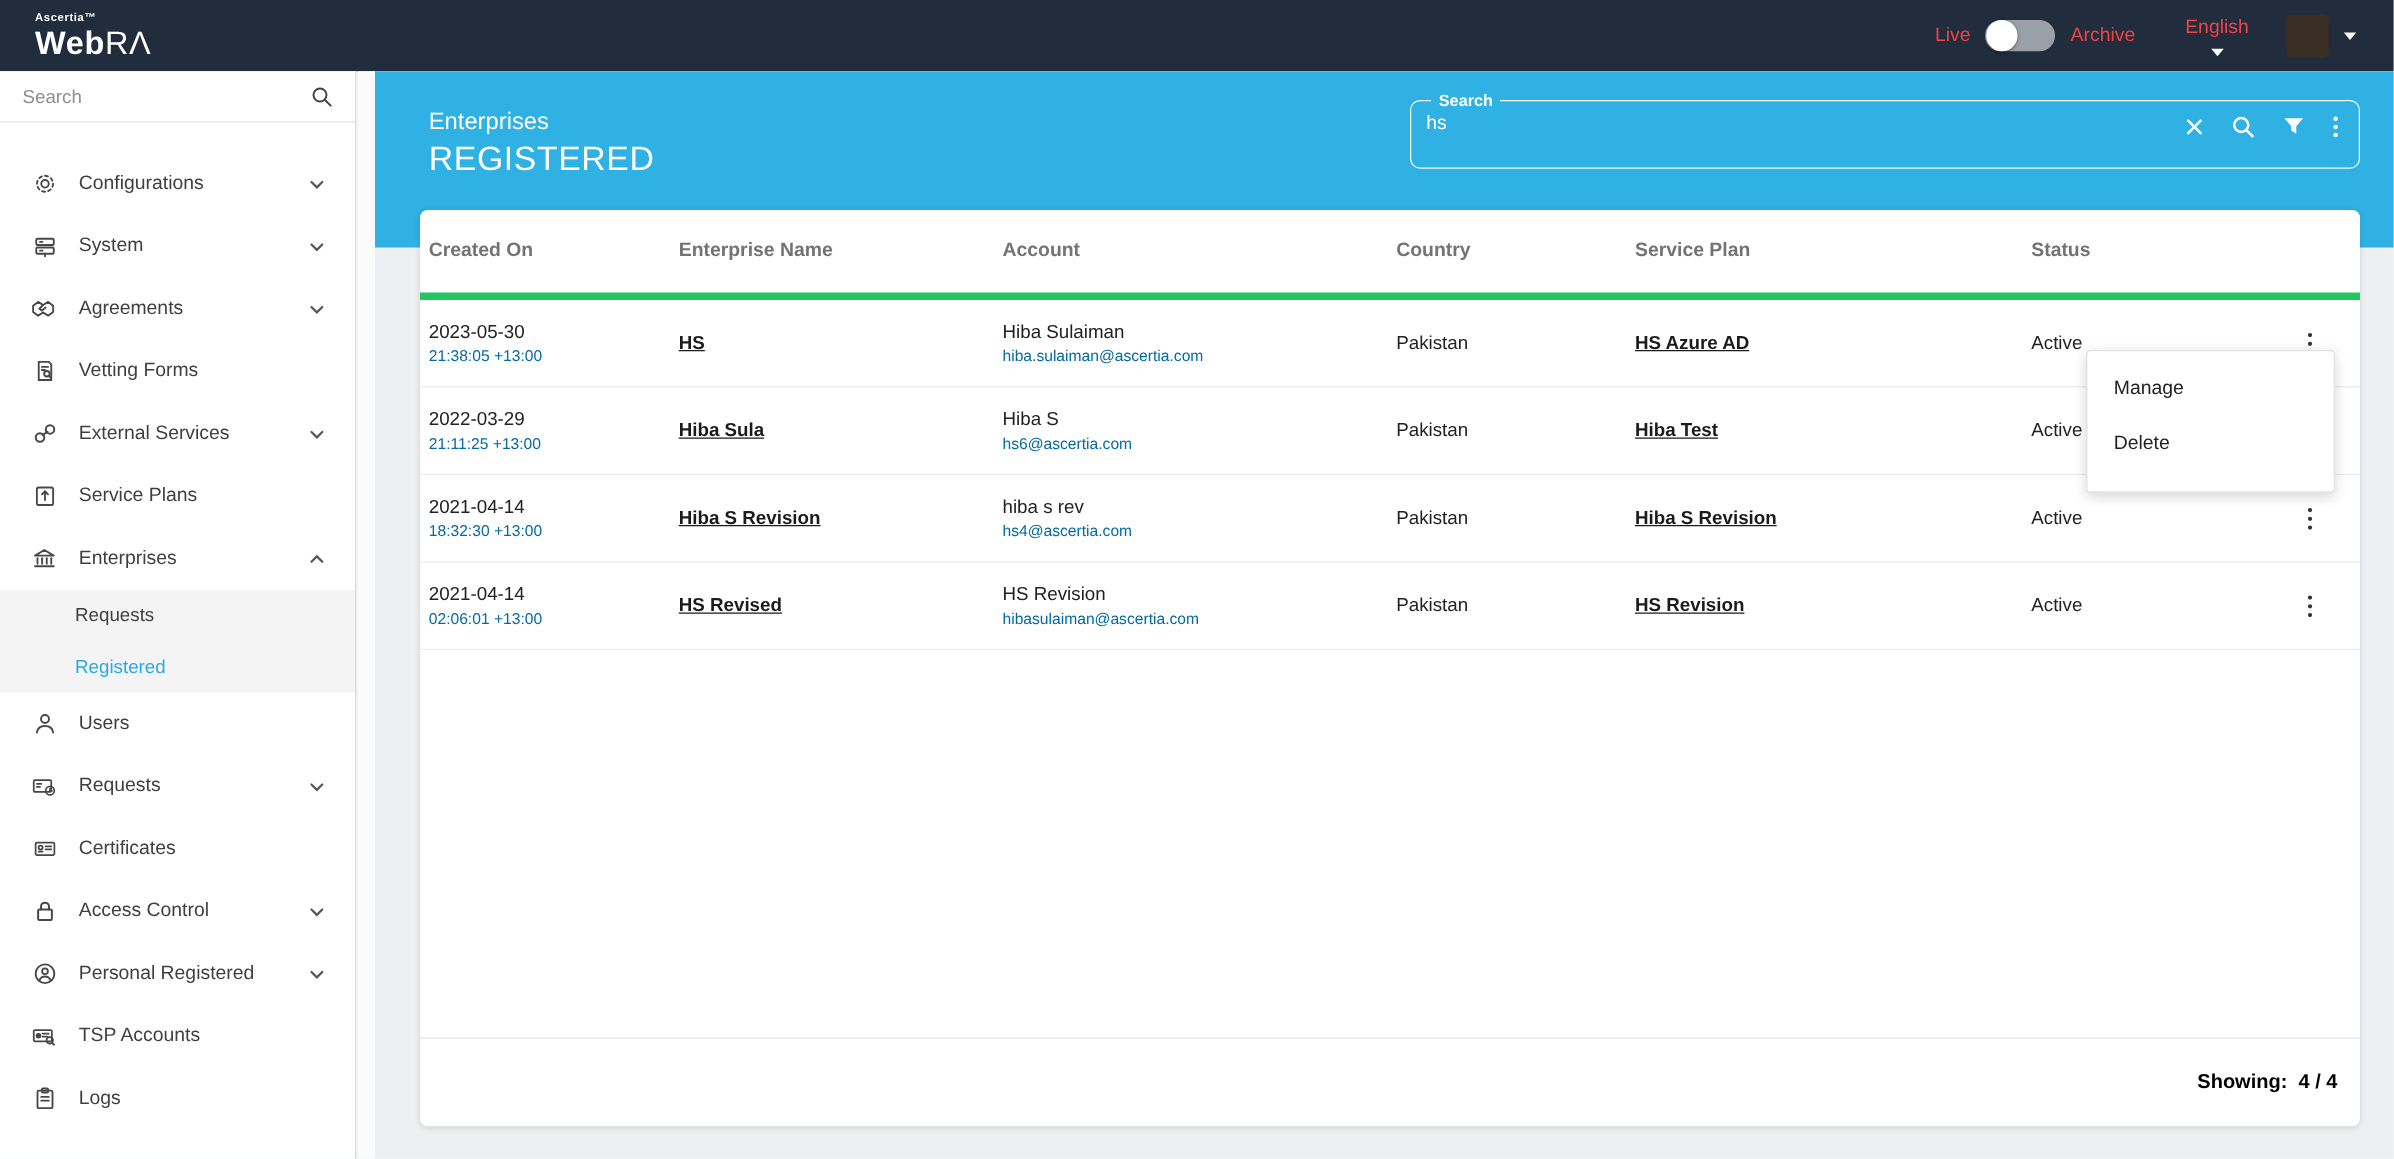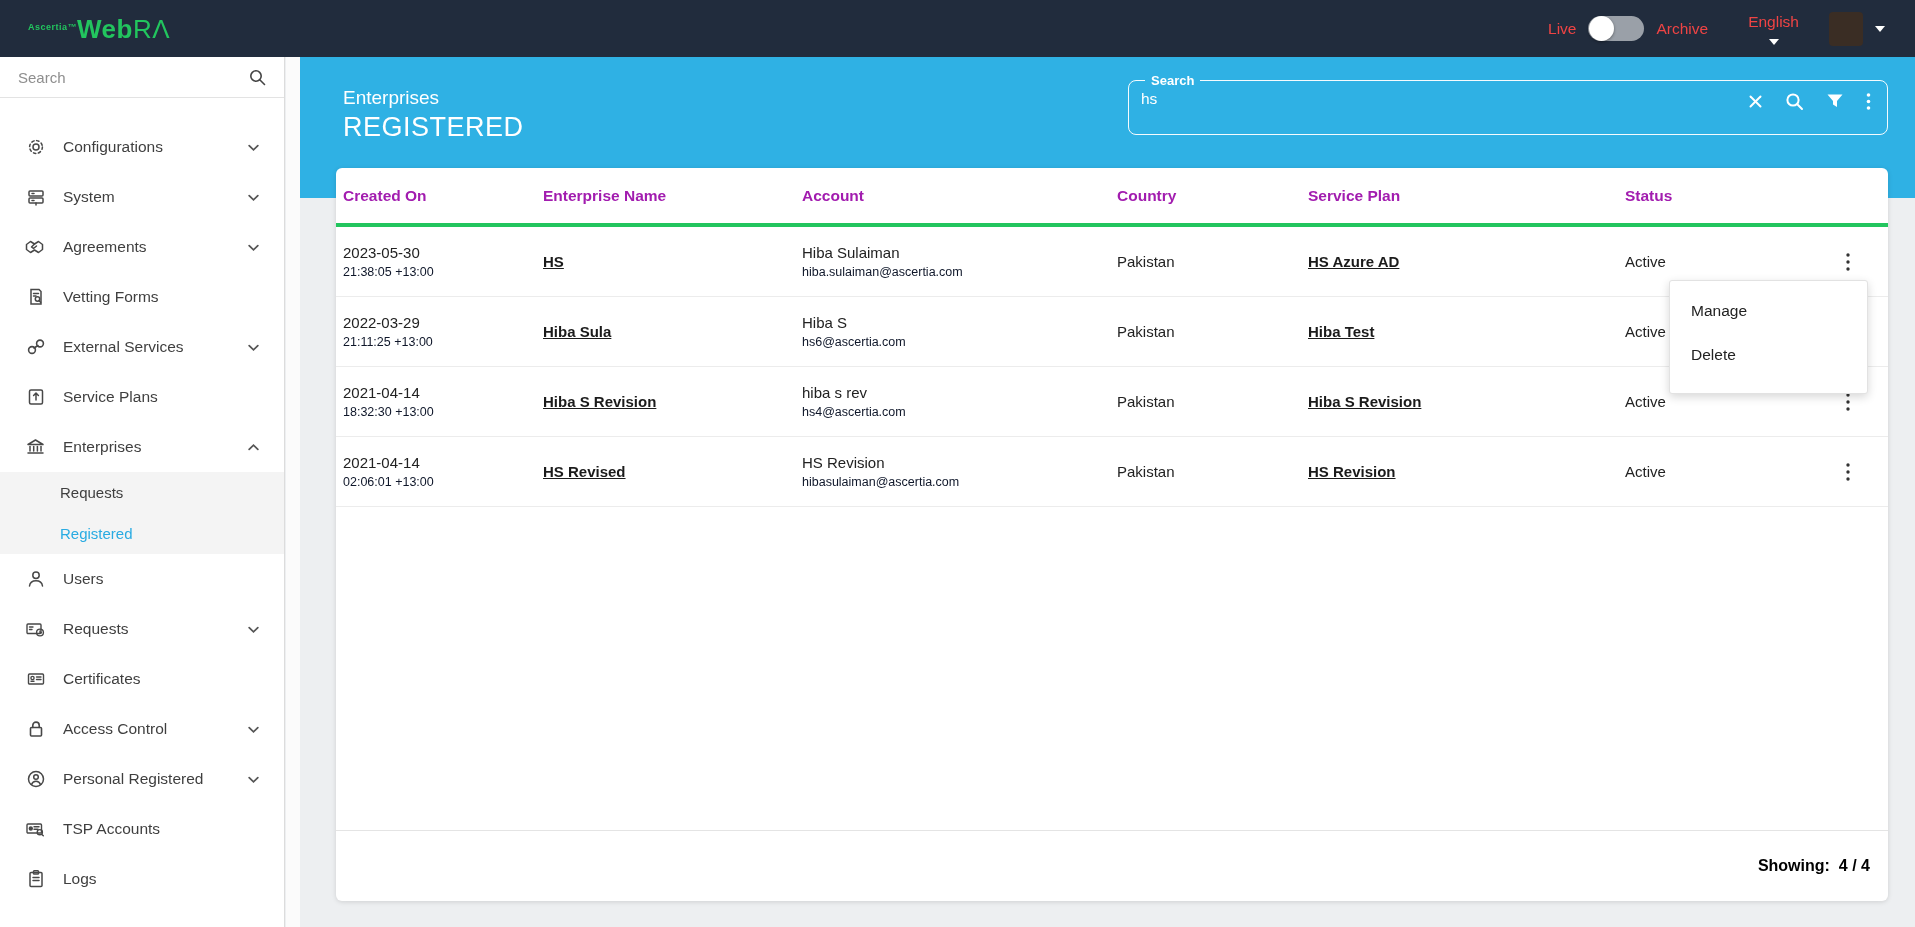--- a/index.html
+++ b/index.html
@@ -3,21 +3,21 @@
 <meta charset="utf-8">
 <style>
   * { margin:0; padding:0; box-sizing:border-box; }
   html,body { width:1915px; height:927px; overflow:hidden; background:#edeff1;
               font-family:"Liberation Sans", sans-serif; }
   #app { position:relative; width:1915px; height:927px; }
 
   
   .topbar { position:absolute; left:0; top:0; width:1915px; height:57px; background:#212c3d;
             display:flex; align-items:center; justify-content:space-between; padding:0 30px 0 28px; }
-  .brand { display:flex; flex-direction:row; line-height:1; color:#22c55e;align-items:center; }
+  .brand { display:flex; flex-direction:column; line-height:1; color:#ffffff; }
   .brand-small { font-size:9px; letter-spacing:.5px; font-weight:700; margin-bottom:2px; }
   .brand-name { font-size:26px; letter-spacing:.5px; }
   .brand-name b { font-weight:700; }
   .brand-name span { font-weight:400; }
   .topright { display:flex; align-items:center; color:#ef4444; }
   .live-lbl, .archive-lbl { font-size:15.5px; }
   .toggle { width:56px; height:25px; border-radius:13px; background:#9aa0a8; margin:0 12px; position:relative; cursor:pointer; }
   .toggle .knob { position:absolute; left:1px; top:0px; width:25px; height:25px; border-radius:50%; background:#fff; box-shadow:0 1px 3px rgba(0,0,0,.4); }
   .lang { display:flex; align-items:center; gap:8px; margin-left:40px; font-size:15.5px; cursor:pointer;flex-direction:column; }
   .avatar { width:34px; height:34px; border-radius:4px; background:#3a2d24; margin-left:30px; }
@@ -53,24 +53,24 @@
   .search-box legend { margin-left:16px; padding:0 6px; font-size:13px; font-weight:700; color:#fff; }
   .sb-row { display:flex; align-items:center; padding:0 16px 0 12px; }
   .sb-row input { flex:1; background:transparent; border:none; outline:none; color:#fff;
                   font-size:15.5px; font-family:inherit; padding:2px 0 6px; }
   .sb-icons { display:flex; align-items:center; gap:22px; }
   .sb-icons .sbi { cursor:pointer; display:flex; }
 
   .card { position:absolute; left:36px; top:111px; width:1552px; height:733px; background:#fff;
           border-radius:6px; box-shadow:0 1px 5px rgba(0,0,0,.13); }
   .grid { display:grid; grid-template-columns:200px 259px 315px 191px 317px 213px 1fr; align-items:center; padding-left:7px; }
-  .thead { height:59px; border-bottom:4px solid #22c55e; font-size:15.5px; font-weight:700; color:#a21caf; }
+  .thead { height:72px; border-bottom:6px solid #22c55e; font-size:15.5px; font-weight:700; color:#737373; }
   .trow { height:70px; border-bottom:1px solid #ececec; }
   .cell-main { font-size:15px; color:#222; }
-  .cell-sub { font-size:12.5px; color:#0f172a; margin-top:4px; }
+  .cell-sub { font-size:12.5px; color:#0369a1; margin-top:4px; }
   .link { font-size:15px; font-weight:700; color:#1b1b1b; text-decoration:underline; cursor:pointer; display:inline-block; }
   .status { font-size:15px; color:#222; }
   .kebab { cursor:pointer; width:20px; display:flex; justify-content:center; }
   .tfoot { position:absolute; left:0; right:0; bottom:0; height:71px; border-top:1px solid #e4e4e4;
            display:flex; align-items:center; justify-content:flex-end; padding-right:18px; gap:9px;
            font-size:16px; font-weight:700; color:#000; }
 
   .context-menu { position:absolute; left:1369px; top:223px; width:199px; background:#fff;
                   border:1px solid #e2e2e2; border-radius:3px; box-shadow:0 3px 10px rgba(0,0,0,.16);
                   padding:8px 0 16px; z-index:50; }

